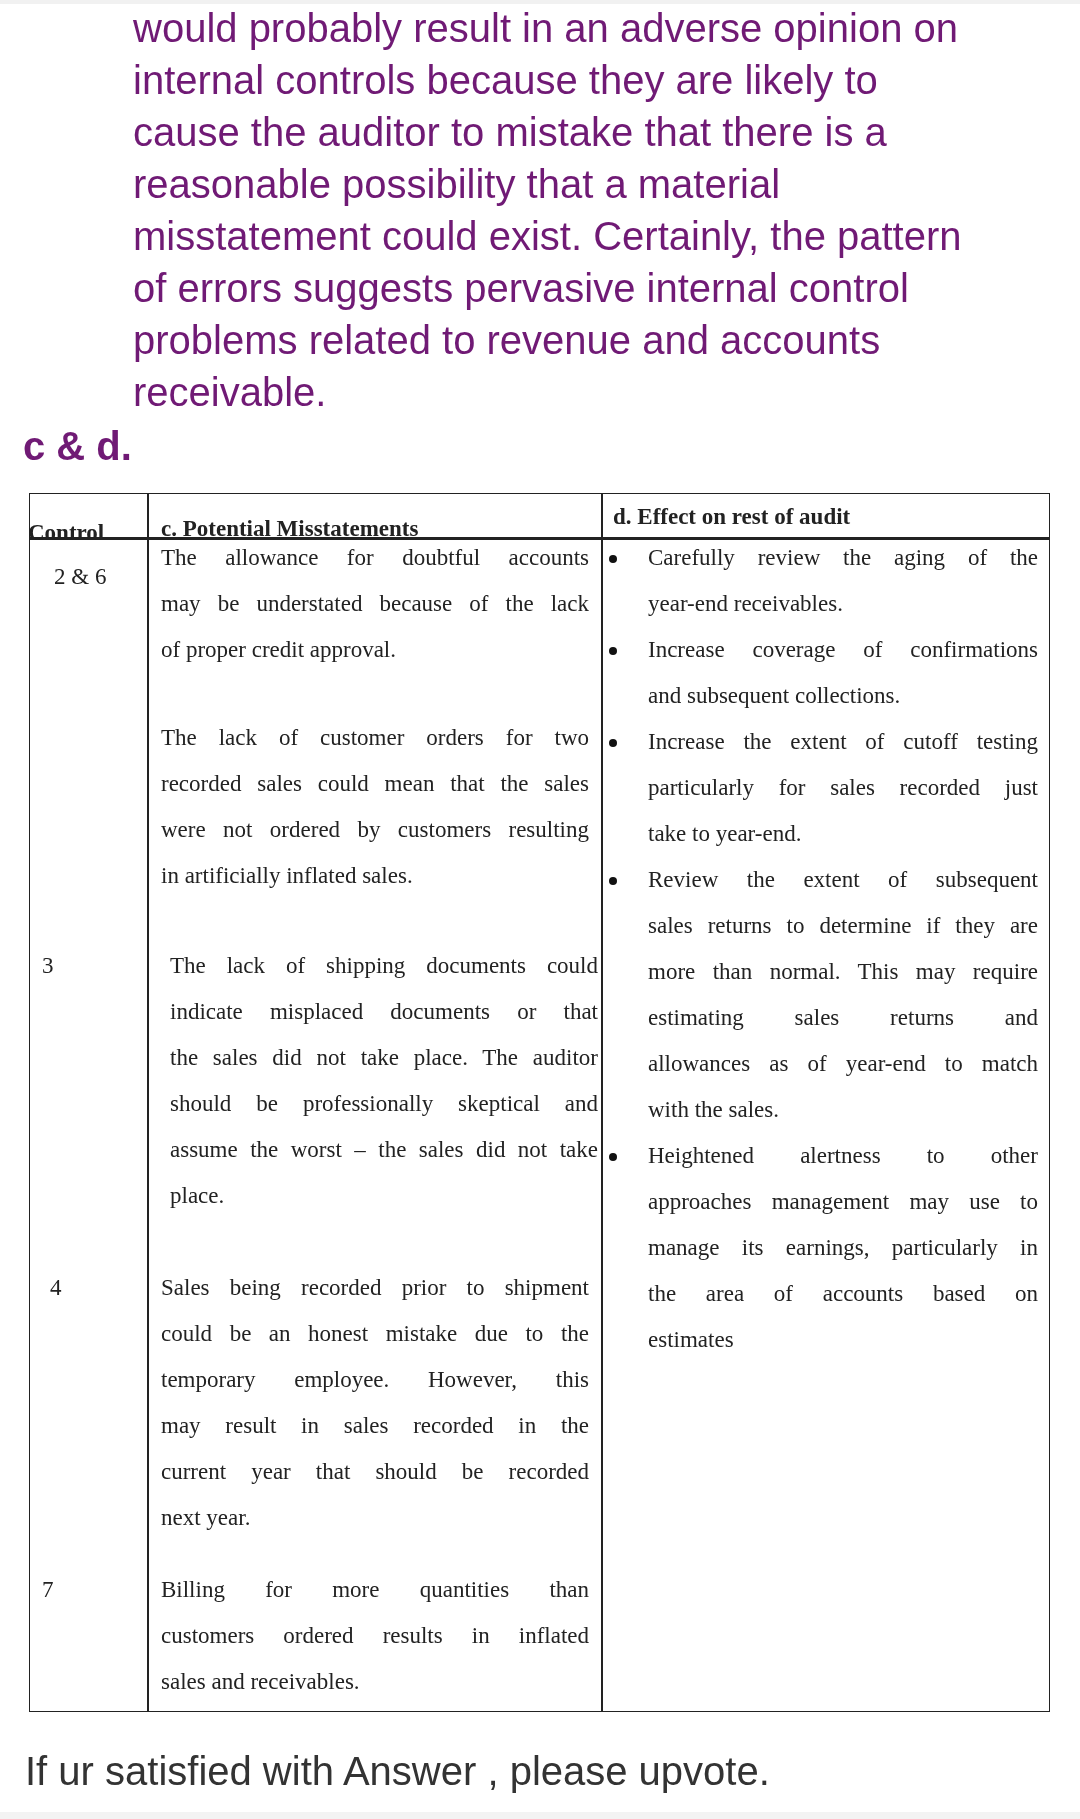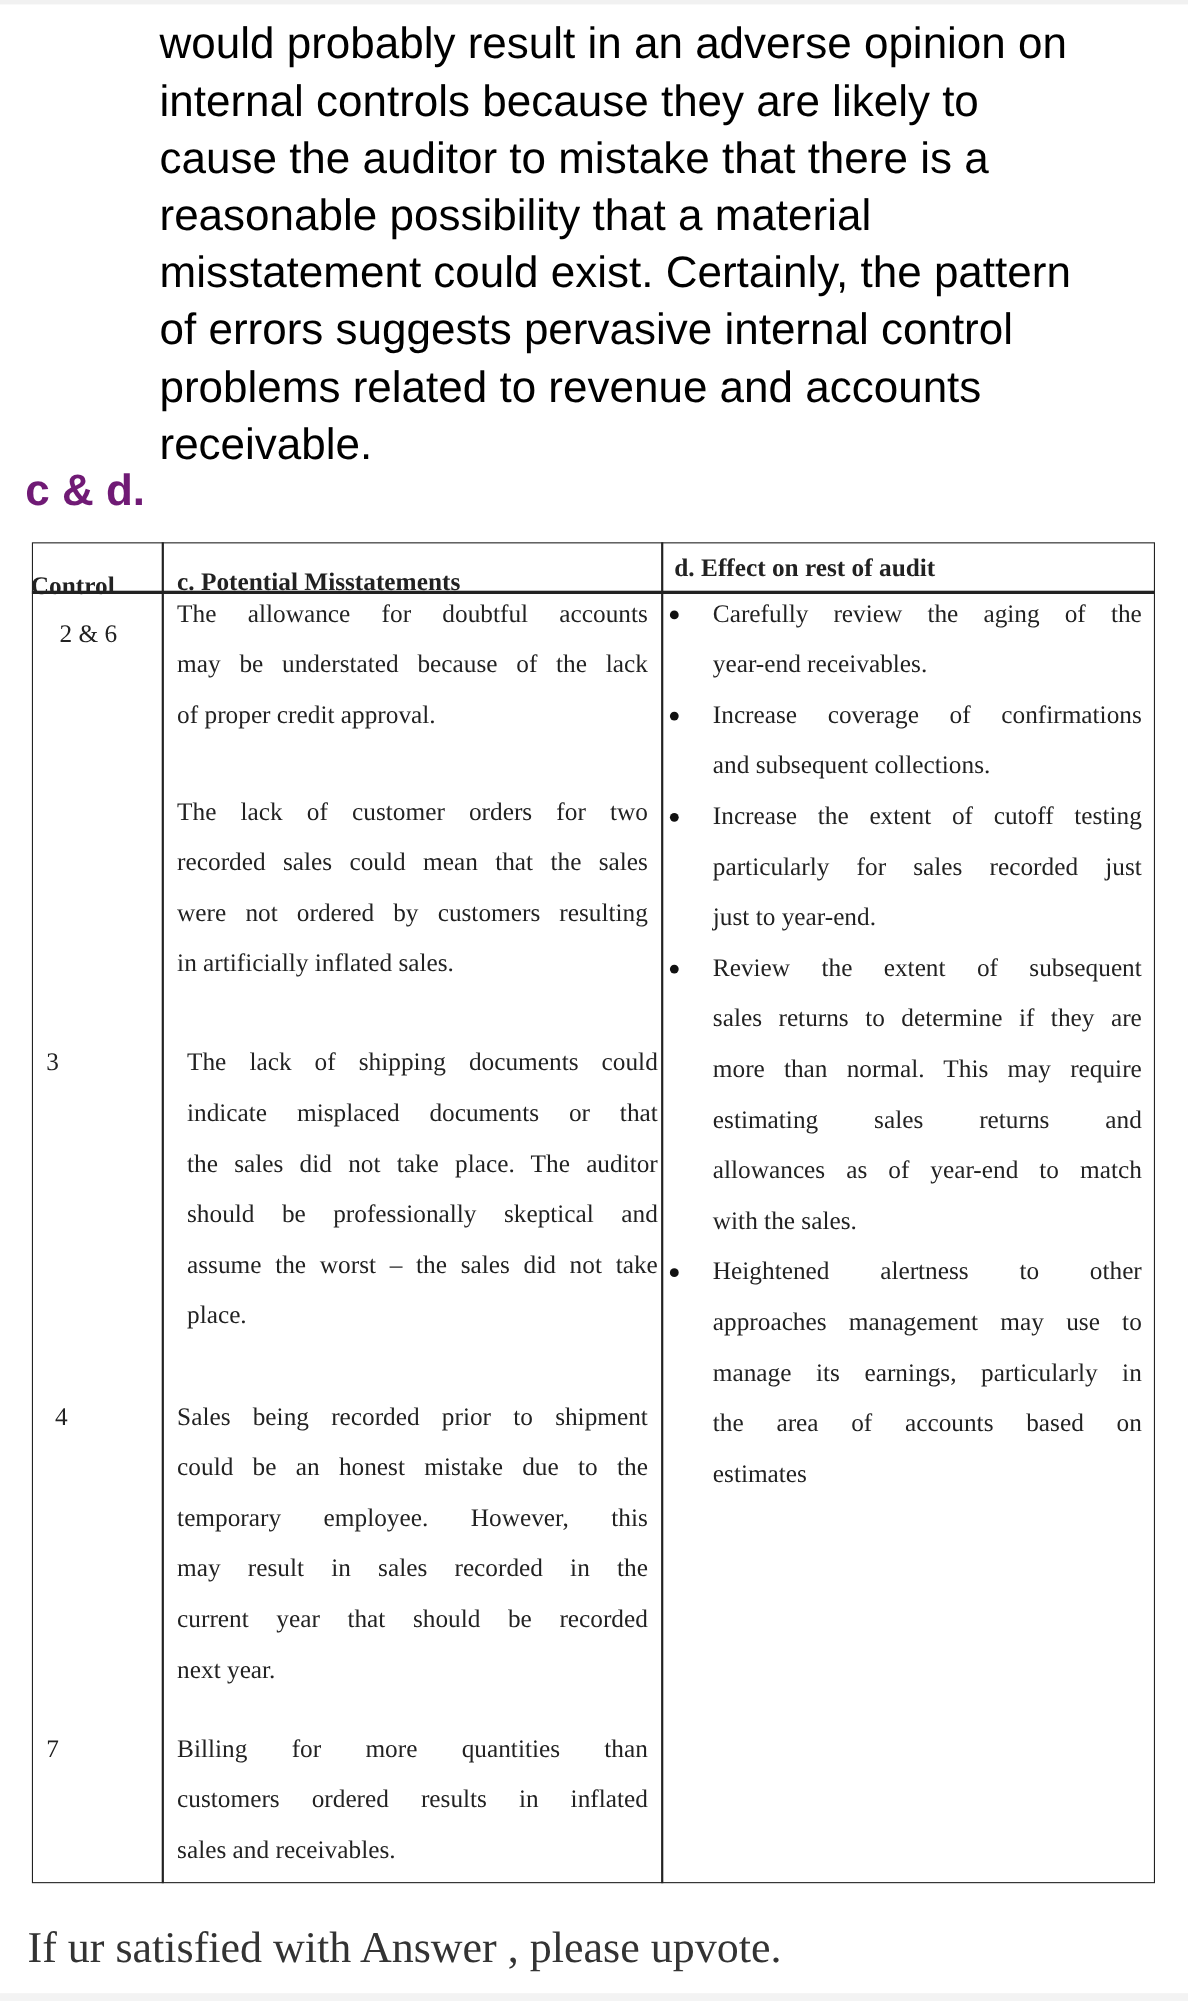--- a/index.html
+++ b/index.html
@@ -6,21 +6,21 @@
   body {
     width: 1080px; height: 1819px; position: relative; overflow: hidden;
     background: #ffffff;
   }
   .topbar { position: absolute; left: 0; top: 0; width: 1080px; height: 4px; background: #f1f1f1; }
   .bottombar { position: absolute; left: 0; top: 1812px; width: 1080px; height: 7px; background: #f3f3f3; }
 
   .answer-para {
     position: absolute; left: 133px; top: 2px; width: 930px;
     font-family: "Liberation Sans", sans-serif; font-size: 40px; line-height: 52px;
-    color: #000000; margin: 12px;
+    color: #701a75; margin: 0;
   }
   .answer-para span { display: block; white-space: nowrap; }
 
   .section-label {
     position: absolute; left: 23px; top: 420px;
     font-family: "Liberation Sans", sans-serif; font-size: 40px; font-weight: bold;
     color: #701a75; line-height: 52px; margin: 0;
   }
 
   .table-frame { position: absolute; left: 29px; top: 493px; width: 1021px; height: 1219px;
@@ -34,21 +34,21 @@
   }
   .hdr { font-weight: bold; font-size: 23px; line-height: 44px; }
   .just { text-align: justify; text-align-last: left; }
   .just span.ln { display: block; text-align: justify; text-align-last: justify; white-space: nowrap; }
   .just span.ln.last { text-align-last: left; }
 
   .bullet-dot { position: absolute; width: 8px; height: 8px; border-radius: 50%; background: #111; }
 
   .footer {
     position: absolute; left: 25px; top: 1745px;
-    font-family: Liberation Serif, serif; font-size: 40px; line-height: 52px; color: #333333; margin: 0;
+    font-family: Liberation Sans, sans-serif; font-size: 40px; line-height: 52px; color: #333333; margin: 0;
   }
 </style>
 </head>
 <body>
 
 <div class="topbar"></div>
 
 <div class="answer-para">
   <span>would probably result in an adverse opinion on</span>
   <span>internal controls because they are likely to</span>
@@ -119,21 +119,21 @@
   <div class="bullet-dot" style="left:609px; top:647px;"></div>
   <div class="cell-text just" style="left:648px; top:627px; width:390px;">
     <span class="ln">Increase coverage of confirmations</span>
     <span class="ln last">and subsequent collections.</span>
   </div>
 
   <div class="bullet-dot" style="left:609px; top:739px;"></div>
   <div class="cell-text just" style="left:648px; top:719px; width:390px;">
     <span class="ln">Increase the extent of cutoff testing</span>
     <span class="ln">particularly for sales recorded just</span>
-    <span class="ln last">just to year-end.</span>
+    <span class="ln last">take to year-end.</span>
   </div>
 
   <div class="bullet-dot" style="left:609px; top:877px;"></div>
   <div class="cell-text just" style="left:648px; top:857px; width:390px;">
     <span class="ln">Review the extent of subsequent</span>
     <span class="ln">sales returns to determine if they are</span>
     <span class="ln">more than normal.  This may require</span>
     <span class="ln">estimating sales returns and</span>
     <span class="ln">allowances as of year-end to match</span>
     <span class="ln last">with the sales.</span>

